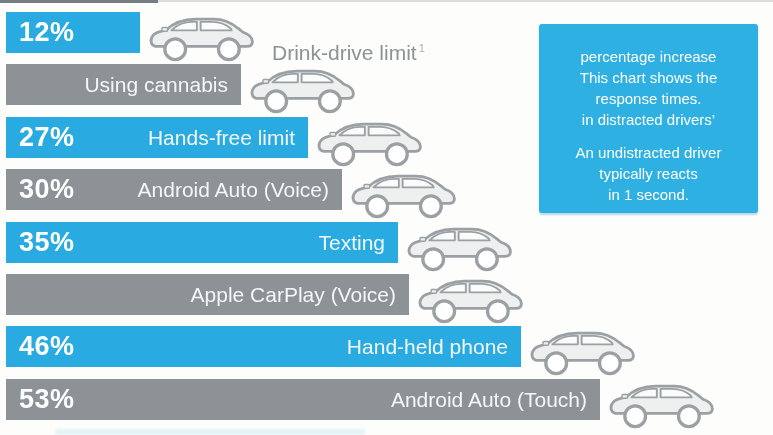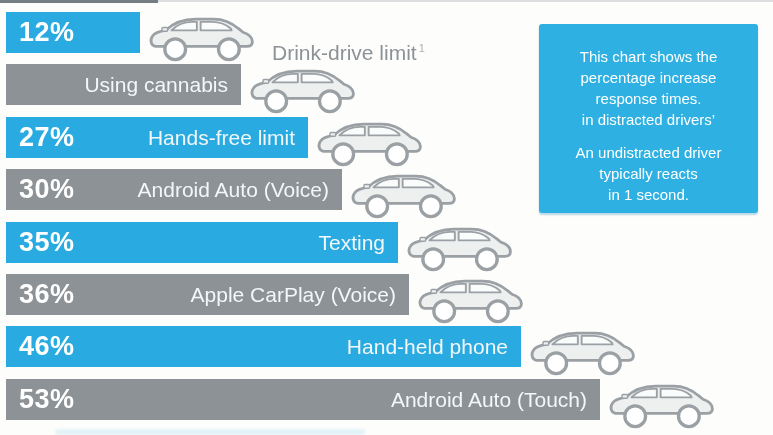--- a/index.html
+++ b/index.html
@@ -152,21 +152,20 @@
       <path d="M58 15 L71 15 C79 15 85 18 90 22 L91 24 L58 24 Z" fill="#fafbfb" stroke="#9aa0a4" stroke-width="2" stroke-linejoin="round"></path>
       <rect x="17" y="21" width="6" height="4" rx="1" fill="#eef0f0" stroke="#9aa0a4" stroke-width="1.5"></rect>
       <circle cx="31" cy="44" r="11" fill="#ffffff" stroke="#9aa0a4" stroke-width="3.5"></circle>
       <circle cx="88" cy="44" r="11" fill="#ffffff" stroke="#9aa0a4" stroke-width="3.5"></circle>
     </svg>
 
   </div>
 
   <div class="row">
     <div class="bar" style="left: 6px; top: 274px; width: 403px; background: rgb(140, 146, 150);">
-      <span class="pct">36%</span>
       <span class="label-inside">Apple CarPlay (Voice)</span>
     </div>
     <svg class="car" viewBox="0 0 120 60" style="left: 415px; top: 269px;">
       <path d="M10 41 C5 40 4 34 7 30 C9 27 14 25 21 24 C29 16 41 12 53 12 L72 12 C82 12 91 16 98 22 L103 26 C109 28 113 32 113 36 C113 39 111 41 107 41 Z" fill="#eef0f0" stroke="#9aa0a4" stroke-width="3" stroke-linejoin="round"></path>
       <path d="M27 24 C33 18 41 15 49 15 L54 15 L54 24 Z" fill="#fafbfb" stroke="#9aa0a4" stroke-width="2" stroke-linejoin="round"></path>
       <path d="M58 15 L71 15 C79 15 85 18 90 22 L91 24 L58 24 Z" fill="#fafbfb" stroke="#9aa0a4" stroke-width="2" stroke-linejoin="round"></path>
       <rect x="17" y="21" width="6" height="4" rx="1" fill="#eef0f0" stroke="#9aa0a4" stroke-width="1.5"></rect>
       <circle cx="31" cy="44" r="11" fill="#ffffff" stroke="#9aa0a4" stroke-width="3.5"></circle>
       <circle cx="88" cy="44" r="11" fill="#ffffff" stroke="#9aa0a4" stroke-width="3.5"></circle>
     </svg>
@@ -201,22 +200,22 @@
       <rect x="17" y="21" width="6" height="4" rx="1" fill="#eef0f0" stroke="#9aa0a4" stroke-width="1.5"></rect>
       <circle cx="31" cy="44" r="11" fill="#ffffff" stroke="#9aa0a4" stroke-width="3.5"></circle>
       <circle cx="88" cy="44" r="11" fill="#ffffff" stroke="#9aa0a4" stroke-width="3.5"></circle>
     </svg>
 
   </div>
 </div>
 
   <div class="infobox">
       <div class="para">
+        <div class="line">percentage increase</div>
         <div class="line">This chart shows the</div>
-        <div class="line">percentage increase</div>
         <div class="line">response times.</div>
         <div class="line">in distracted drivers’</div>
       </div>
       <div class="para">
         <div class="line">An undistracted driver</div>
         <div class="line">typically reacts</div>
         <div class="line">in 1 second.</div>
       </div>
     </div>
 

